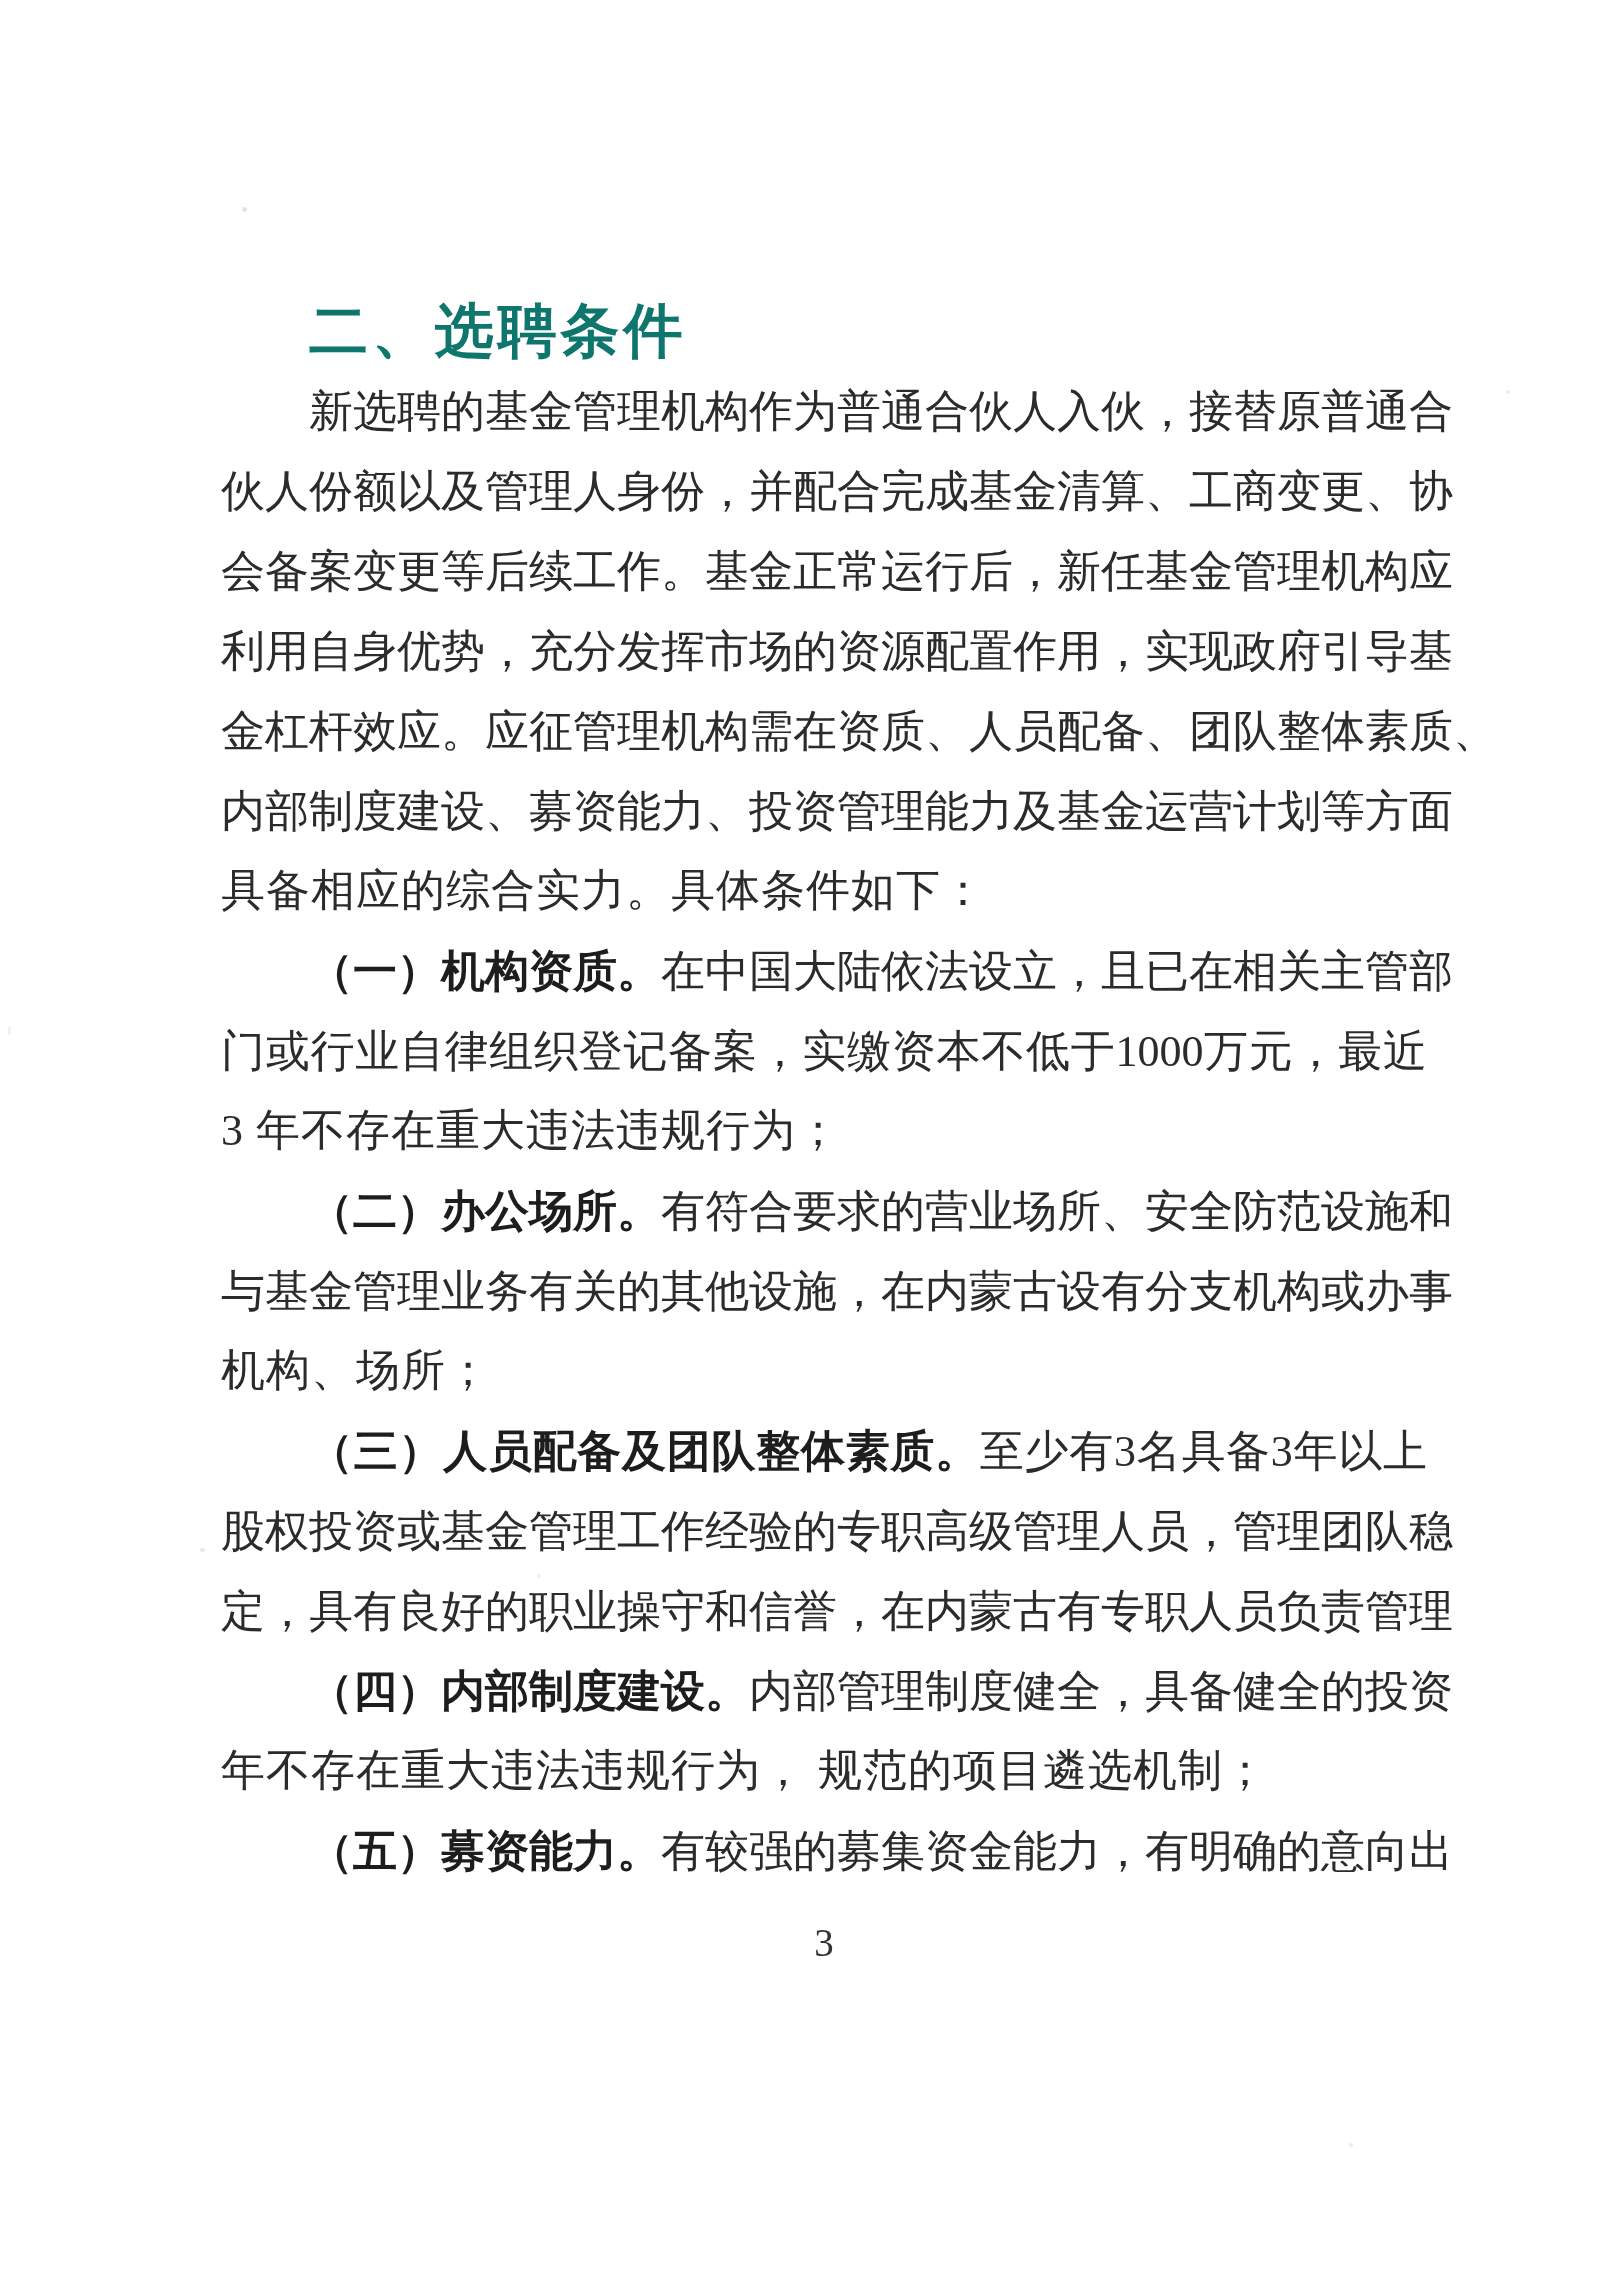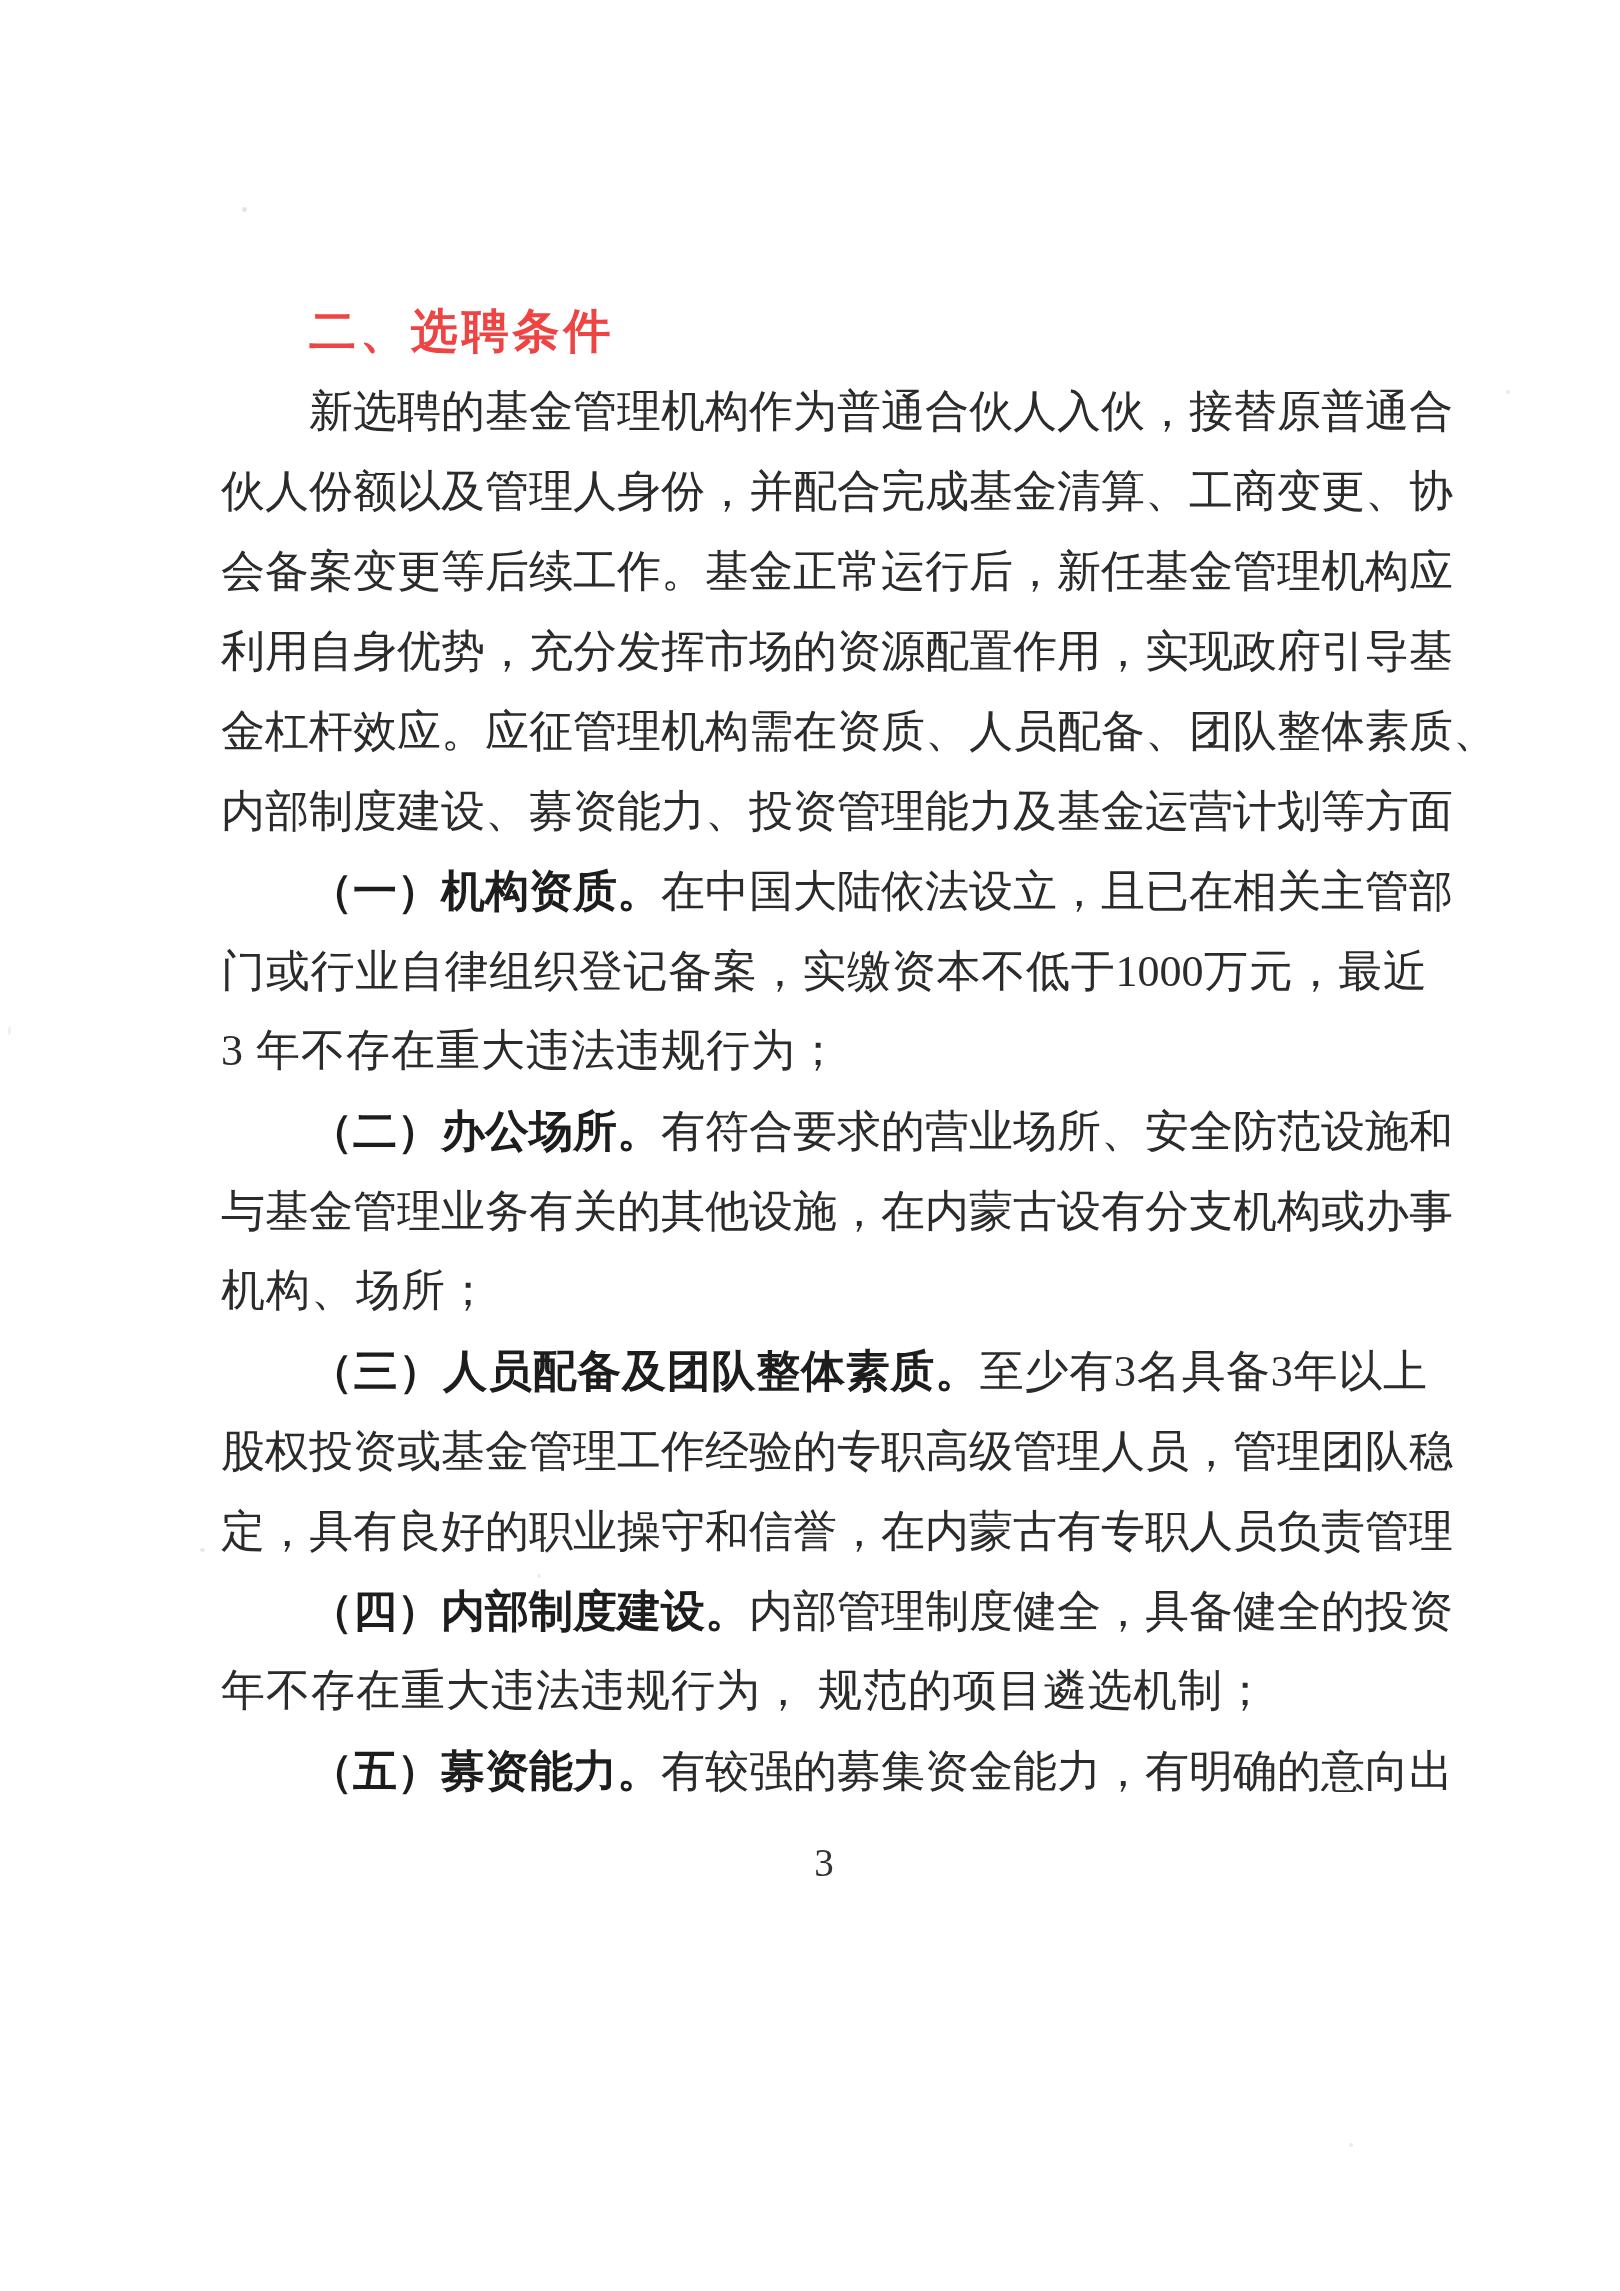--- a/index.html
+++ b/index.html
@@ -15,23 +15,23 @@
     position:absolute;
     left:221px;top:291px;
     width:1206px;
   }
   .doc-heading{
     height:80px;
     line-height:80px;
     padding-left:88px;
     font-family:"Liberation Sans","DejaVu Sans",sans-serif;
     font-weight:700;
-    font-size:47px;
+    font-size:59px;
     letter-spacing:3.9px;
-    color:#ef4444;
+    color:#0f766e;
     white-space:nowrap;
   }
   .line{
     height:80px;
     width:1206px;
     font-size:44px;
     box-sizing:border-box;
   }
   .line.justify{
     display:flex;
@@ -261,20 +261,21 @@
           <span class="tk">基</span>
           <span class="tk">金</span>
           <span class="tk">运</span>
           <span class="tk">营</span>
           <span class="tk">计</span>
           <span class="tk">划</span>
           <span class="tk">等</span>
           <span class="tk">方</span>
           <span class="tk">面</span>
         </div>
+        <div class="line plain"><span>具备相应的综合实力。具体条件如下：</span></div>
         <div class="line justify indent">
           <span class="tk bold">（</span>
           <span class="tk bold">一</span>
           <span class="tk bold">）</span>
           <span class="tk bold">机</span>
           <span class="tk bold">构</span>
           <span class="tk bold">资</span>
           <span class="tk bold">质</span>
           <span class="tk bold">。</span>
           <span class="tk">在</span>

